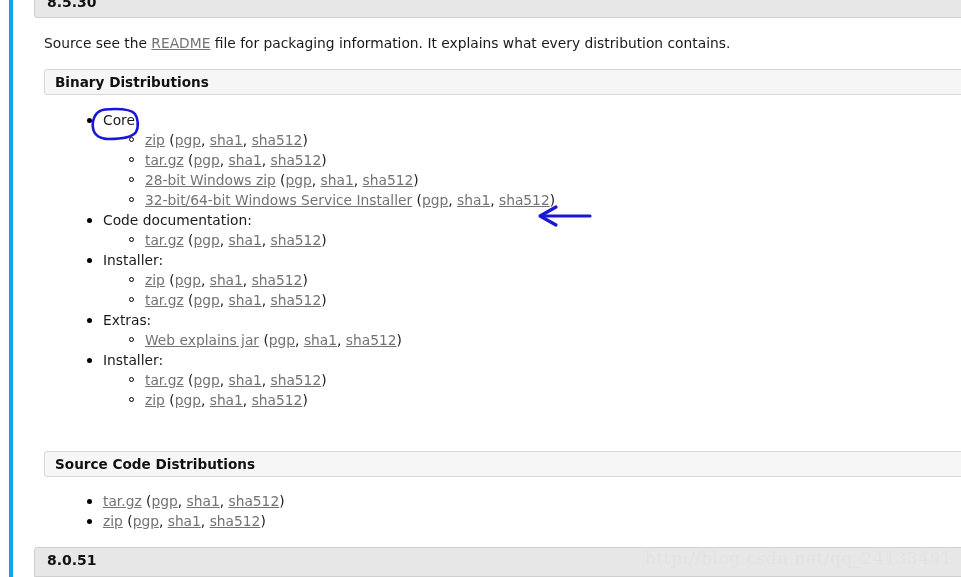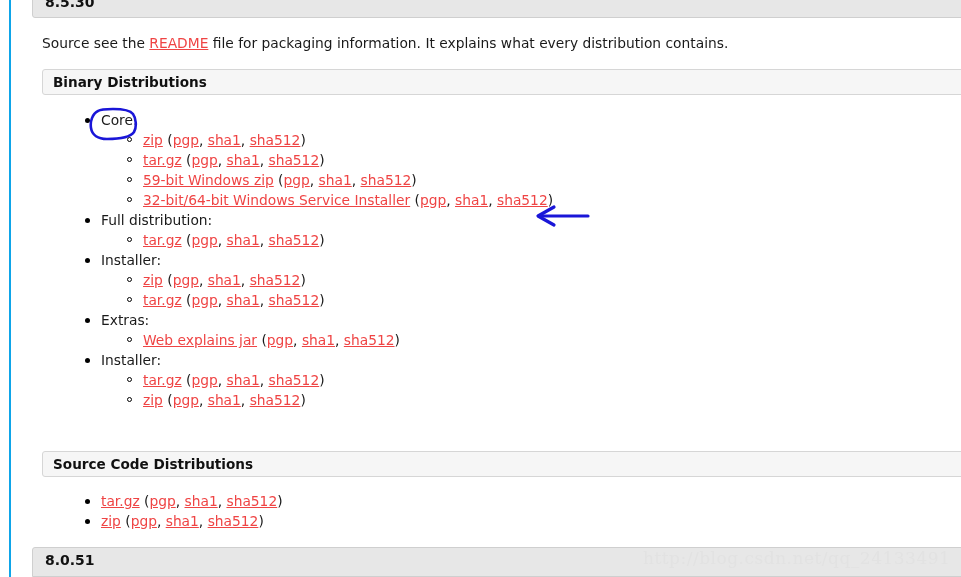--- a/index.html
+++ b/index.html
@@ -17,21 +17,21 @@
     color: #1a1a1a;
   }
 
   
   #page-frame {
     position: absolute;
     left: 9px;
     top: 0;
     width: 952px;
     height: 577px;
-    border-left: 2px solid #0ea5e9;
+    border-left: 4px solid #0ea5e9;
     box-sizing: border-box;
   }
 
   
   .version-bar {
     position: absolute;
     left: 21px;
     right: -10px;
     background: #e7e7e7;
     border: 1px solid #cfcfcf;
@@ -126,21 +126,21 @@
     left: 4px;
     top: 7px;
     width: 5px;
     height: 5px;
     border: 1px solid #000;
     border-radius: 50%;
     box-sizing: border-box;
   }
 
   a.link {
-    color: #ef4444;
+    color: #737373;
     text-decoration: underline;
     cursor: pointer;
   }
   .paren { color: #1a1a1a; }
   .grouplabel { color: #1a1a1a; }
 
   
   #annot-circle {
     position: absolute;
     left: 78px;
@@ -180,24 +180,24 @@
   <div id="intro-paragraph">
     <span>Source see the </span><a class="link" href="#">README</a><span> file for packaging information. It explains what every distribution contains.</span>
   </div>
 
   <div class="section-bar" id="bar-binary">Binary Distributions</div>
 
   <ul class="lvl1" id="binary-list">
       <li class="li1"><span class="bullet-disc"></span><span class="grouplabel">Core:</span><ul class="lvl2">
           <li class="li2"><span class="bullet-circle"></span><a class="link" href="#">zip</a><span class="paren"> (</span><a class="link" href="#">pgp</a><span class="paren">, </span><a class="link" href="#">sha1</a><span class="paren">, </span><a class="link" href="#">sha512</a><span class="paren">)</span></li>
           <li class="li2"><span class="bullet-circle"></span><a class="link" href="#">tar.gz</a><span class="paren"> (</span><a class="link" href="#">pgp</a><span class="paren">, </span><a class="link" href="#">sha1</a><span class="paren">, </span><a class="link" href="#">sha512</a><span class="paren">)</span></li>
-          <li class="li2"><span class="bullet-circle"></span><a class="link" href="#">59-bit Windows zip</a><span class="paren"> (</span><a class="link" href="#">pgp</a><span class="paren">, </span><a class="link" href="#">sha1</a><span class="paren">, </span><a class="link" href="#">sha512</a><span class="paren">)</span></li>
+          <li class="li2"><span class="bullet-circle"></span><a class="link" href="#">28-bit Windows zip</a><span class="paren"> (</span><a class="link" href="#">pgp</a><span class="paren">, </span><a class="link" href="#">sha1</a><span class="paren">, </span><a class="link" href="#">sha512</a><span class="paren">)</span></li>
           <li class="li2"><span class="bullet-circle"></span><a class="link" href="#">32-bit/64-bit Windows Service Installer</a><span class="paren"> (</span><a class="link" href="#">pgp</a><span class="paren">, </span><a class="link" href="#">sha1</a><span class="paren">, </span><a class="link" href="#">sha512</a><span class="paren">)</span></li>
         </ul></li>
-      <li class="li1"><span class="bullet-disc"></span><span class="grouplabel">Full distribution:</span><ul class="lvl2">
+      <li class="li1"><span class="bullet-disc"></span><span class="grouplabel">Code documentation:</span><ul class="lvl2">
           <li class="li2"><span class="bullet-circle"></span><a class="link" href="#">tar.gz</a><span class="paren"> (</span><a class="link" href="#">pgp</a><span class="paren">, </span><a class="link" href="#">sha1</a><span class="paren">, </span><a class="link" href="#">sha512</a><span class="paren">)</span></li>
         </ul></li>
       <li class="li1"><span class="bullet-disc"></span><span class="grouplabel">Installer:</span><ul class="lvl2">
           <li class="li2"><span class="bullet-circle"></span><a class="link" href="#">zip</a><span class="paren"> (</span><a class="link" href="#">pgp</a><span class="paren">, </span><a class="link" href="#">sha1</a><span class="paren">, </span><a class="link" href="#">sha512</a><span class="paren">)</span></li>
           <li class="li2"><span class="bullet-circle"></span><a class="link" href="#">tar.gz</a><span class="paren"> (</span><a class="link" href="#">pgp</a><span class="paren">, </span><a class="link" href="#">sha1</a><span class="paren">, </span><a class="link" href="#">sha512</a><span class="paren">)</span></li>
         </ul></li>
       <li class="li1"><span class="bullet-disc"></span><span class="grouplabel">Extras:</span><ul class="lvl2">
           <li class="li2"><span class="bullet-circle"></span><a class="link" href="#">Web explains jar</a><span class="paren"> (</span><a class="link" href="#">pgp</a><span class="paren">, </span><a class="link" href="#">sha1</a><span class="paren">, </span><a class="link" href="#">sha512</a><span class="paren">)</span></li>
         </ul></li>
       <li class="li1"><span class="bullet-disc"></span><span class="grouplabel">Installer:</span><ul class="lvl2">

